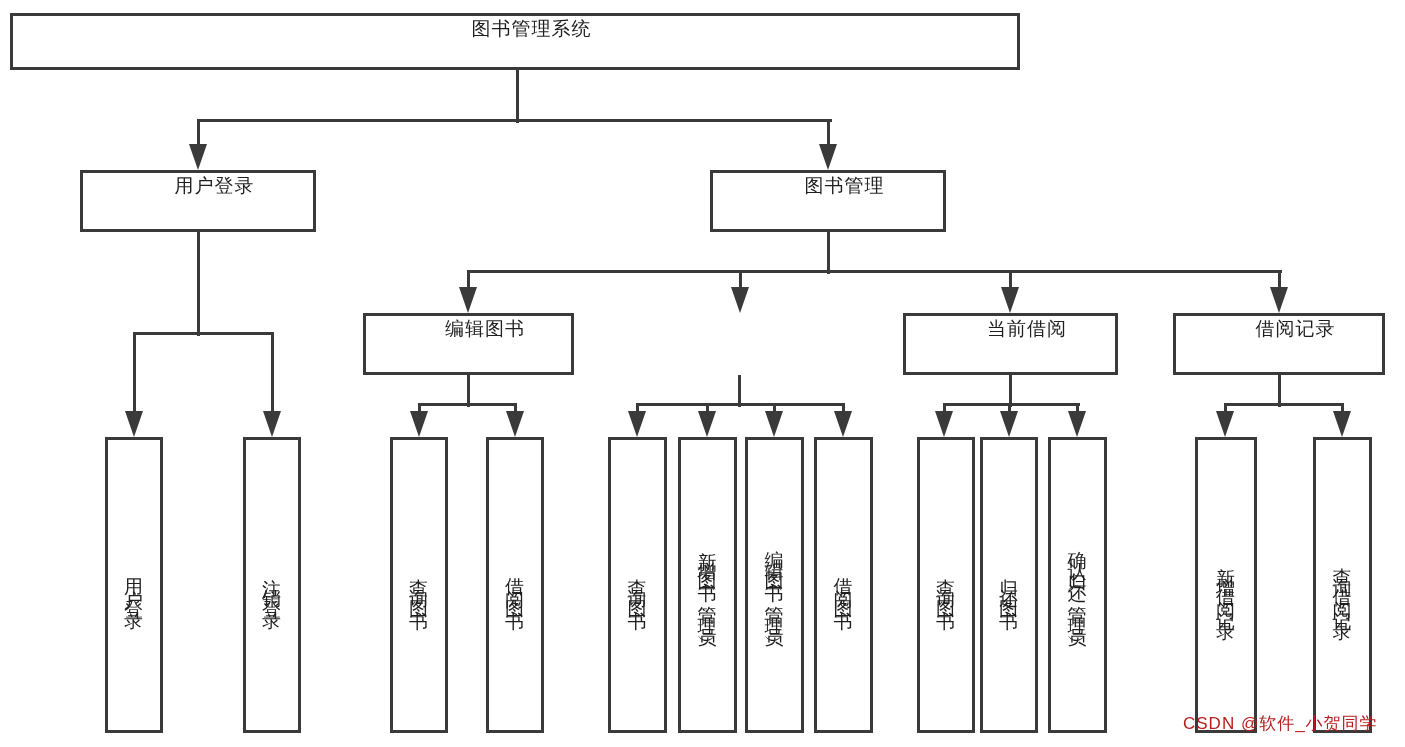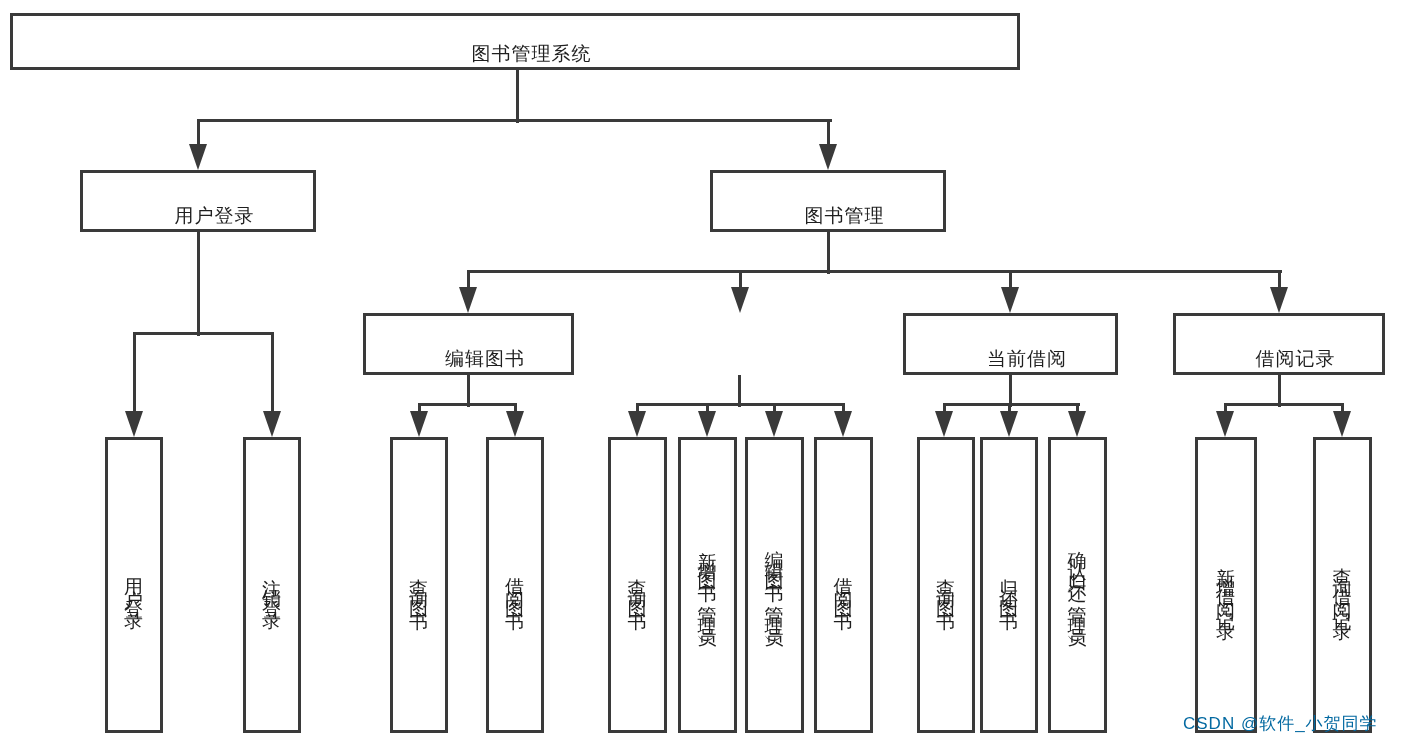--- a/index.html
+++ b/index.html
@@ -14,21 +14,21 @@
     height: 747px;
     background: #ffffff;
     overflow: hidden;
   }
   .hbox {
     position: absolute;
     box-sizing: border-box;
     border: 3px solid #3a3a3a;
     background: #ffffff;
     display: flex;
-    align-items: flex-end;
+    align-items: flex-start;
     justify-content: center;
     padding-left: 33px;
   }
   .hlabel {
     font-size: 19px;
     color: #1f1f1f;
     letter-spacing: 1px;
     white-space: nowrap;
   }
   .vbox {
@@ -71,21 +71,21 @@
     height: 0;
     border-left: 9px solid transparent;
     border-right: 9px solid transparent;
     border-top: 26px solid #3a3a3a;
   }
   .watermark {
     position: absolute;
     left: 1183px;
     top: 712px;
     font-size: 17px;
-    color: #0369a1;
+    color: #b91c1c;
     letter-spacing: 1px;
     white-space: nowrap;
   }
 </style>
 </head>
 <body>
 
 <div id="canvas">
 
   <div class="hbox" style="left:10px;top:13px;width:1010px;height:57px">

